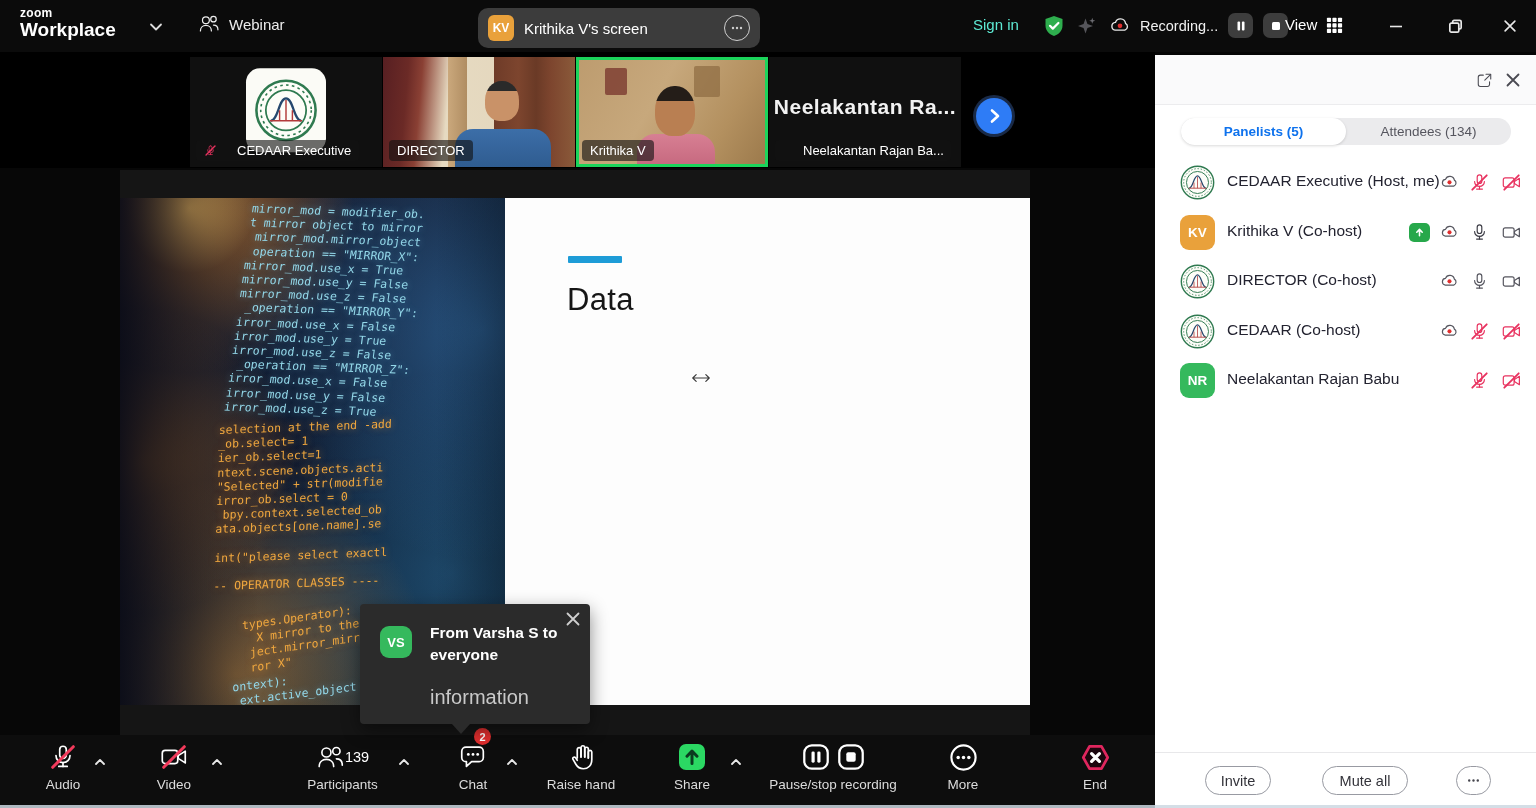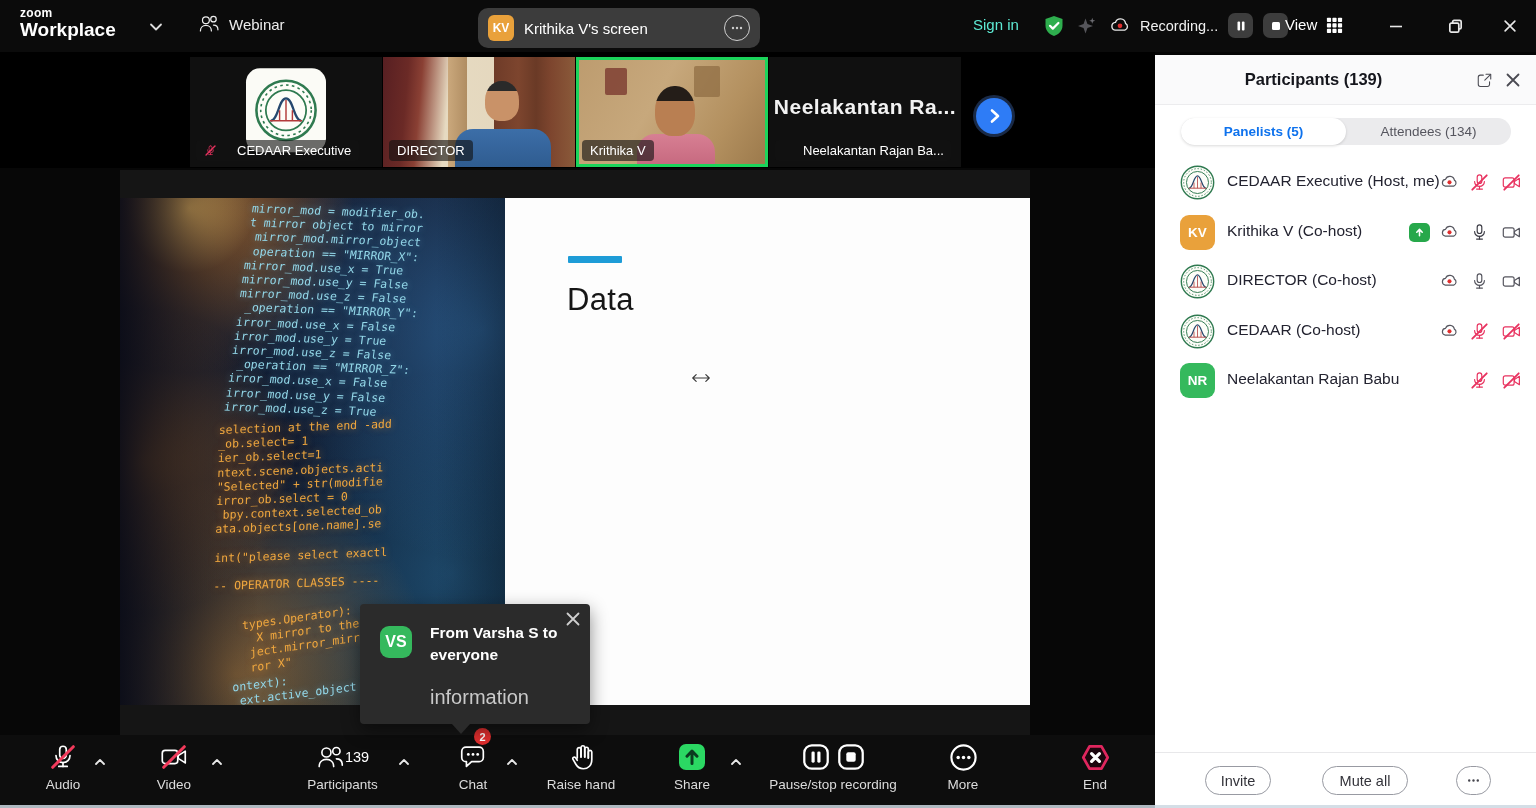--- a/index.html
+++ b/index.html
@@ -72,21 +72,21 @@
   .slide-bar{position:absolute;left:63px;top:58px;width:54px;height:7px}
   .slide-title{position:absolute;left:62px;top:84px;font-size:31px;color:#161616;letter-spacing:.3px}
   .cursor-h{position:absolute;left:185px;top:172px;width:22px;height:16px}
 
   
   .chat-popup{position:absolute;left:360px;top:552px;width:230px;height:120px;background:#2b2b2b;border-radius:4px;
     box-shadow:0 6px 18px rgba(0,0,0,.45);z-index:5}
   .chat-popup .tail{position:absolute;left:92px;top:120px;width:0;height:0;border:9px solid transparent;border-top:10px solid #2b2b2b;border-bottom:none}
   .cp-close{position:absolute;right:8px;top:6px;width:18px;height:18px;color:#cfcfcf}
   .cp-avatar{position:absolute;left:20px;top:22px;width:32px;height:32px;border-radius:9px;background:#35B95D;color:#fff;
-    font-size:16px;font-weight:bold;display:flex;align-items:center;justify-content:center}
+    font-size:13px;font-weight:bold;display:flex;align-items:center;justify-content:center}
   .cp-title{position:absolute;left:70px;top:18px;width:145px;font-size:15.5px;font-weight:bold;color:#fff;line-height:1.45}
   .cp-msg{position:absolute;left:70px;top:82px;font-size:20px;color:#c9c9c9}
 
   
   .toolbar{position:absolute;left:0;bottom:0;width:1155px;height:73px;background:#0d0d0d}
   .tbi{position:absolute;top:0;height:73px;display:flex;flex-direction:column;align-items:center;color:#fff}
   .tbi .icw{height:44px;display:flex;align-items:center;justify-content:center}
   .tbi .lab{font-size:13.5px;color:#dcdcdc;white-space:nowrap;margin-top:-2px}
   .caret{position:absolute;top:22px;width:12px;height:10px;color:#e8e8e8}
   .badge{position:absolute;left:16px;top:-7px;min-width:17px;height:17px;border-radius:9px;background:#E02E2E;color:#fff;
@@ -525,21 +525,20 @@
           <path d="M12 12 L20 20 M20 12 L12 20" stroke="#fff" stroke-width="3.4" stroke-linecap="round"></path>
             </svg>
           </div>
         <div class="lab">End</div>
       </div>
     </div>
   </section>
 
   <aside class="panel">
     <div class="p-head">
-      <div class="p-title">Participants (139)</div>
       <svg class="p-popout ic" viewBox="0 0 32 32">
           <use href="#i-popout"></use>
         </svg>
       <svg class="p-close ic" viewBox="0 0 18 18">
           <use href="#i-x"></use>
         </svg>
     </div>
     <div class="tabs">
       <div class="tab active">Panelists (5)</div>
       <div class="tab idle">Attendees (134)</div>

